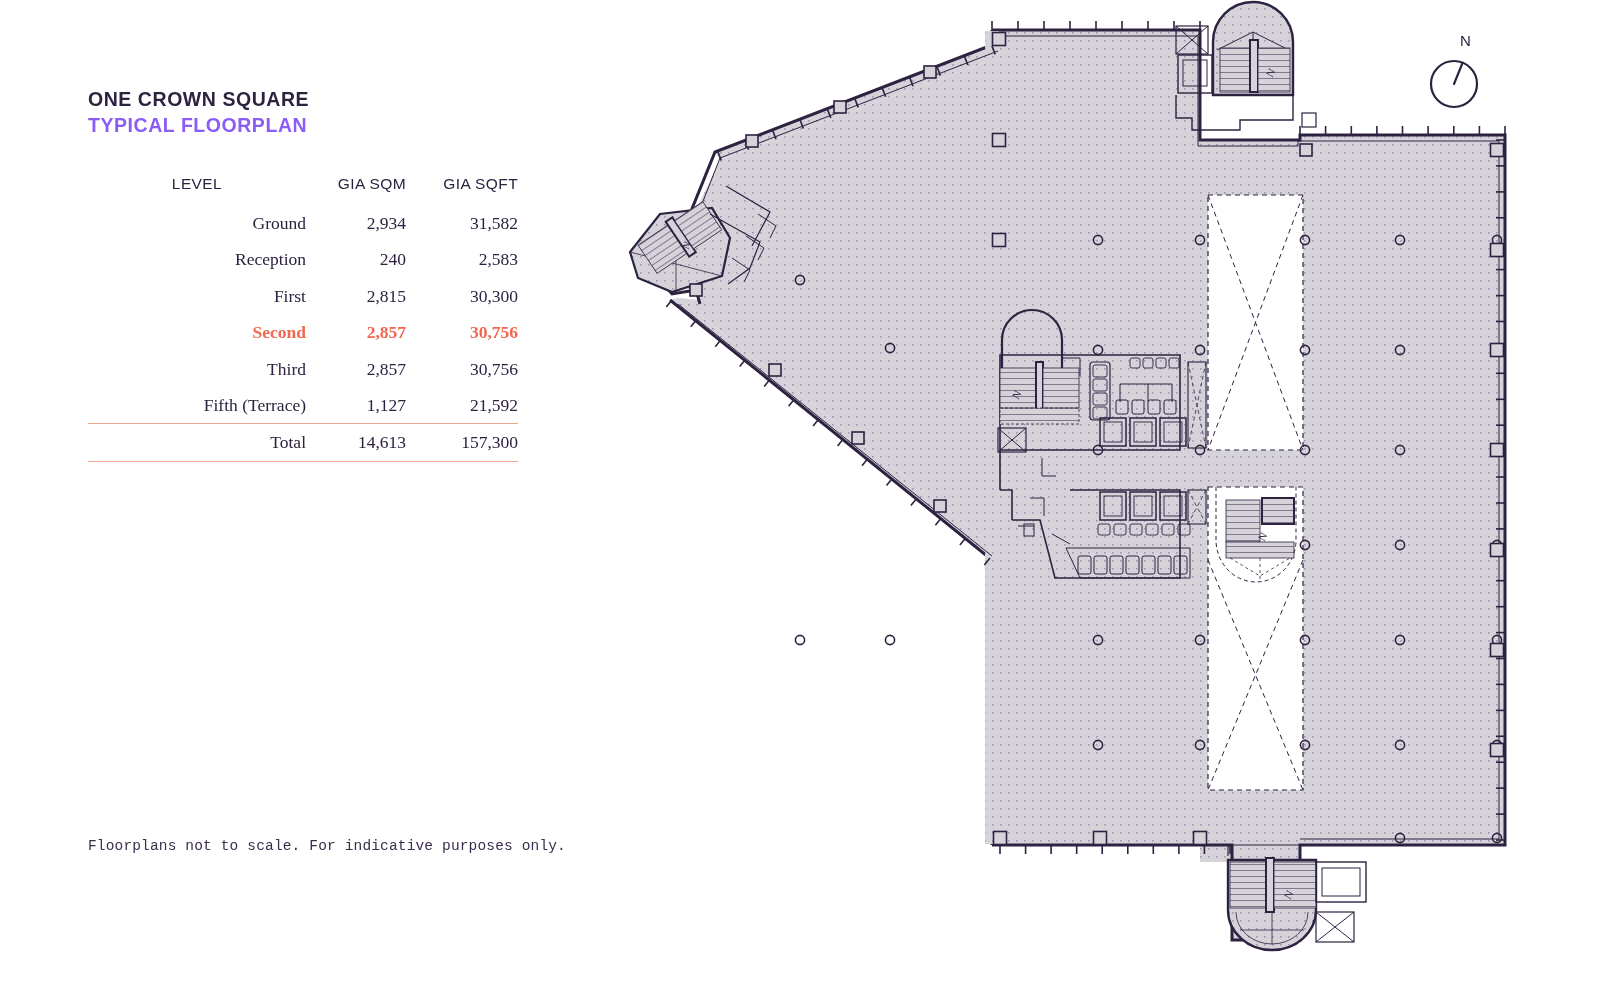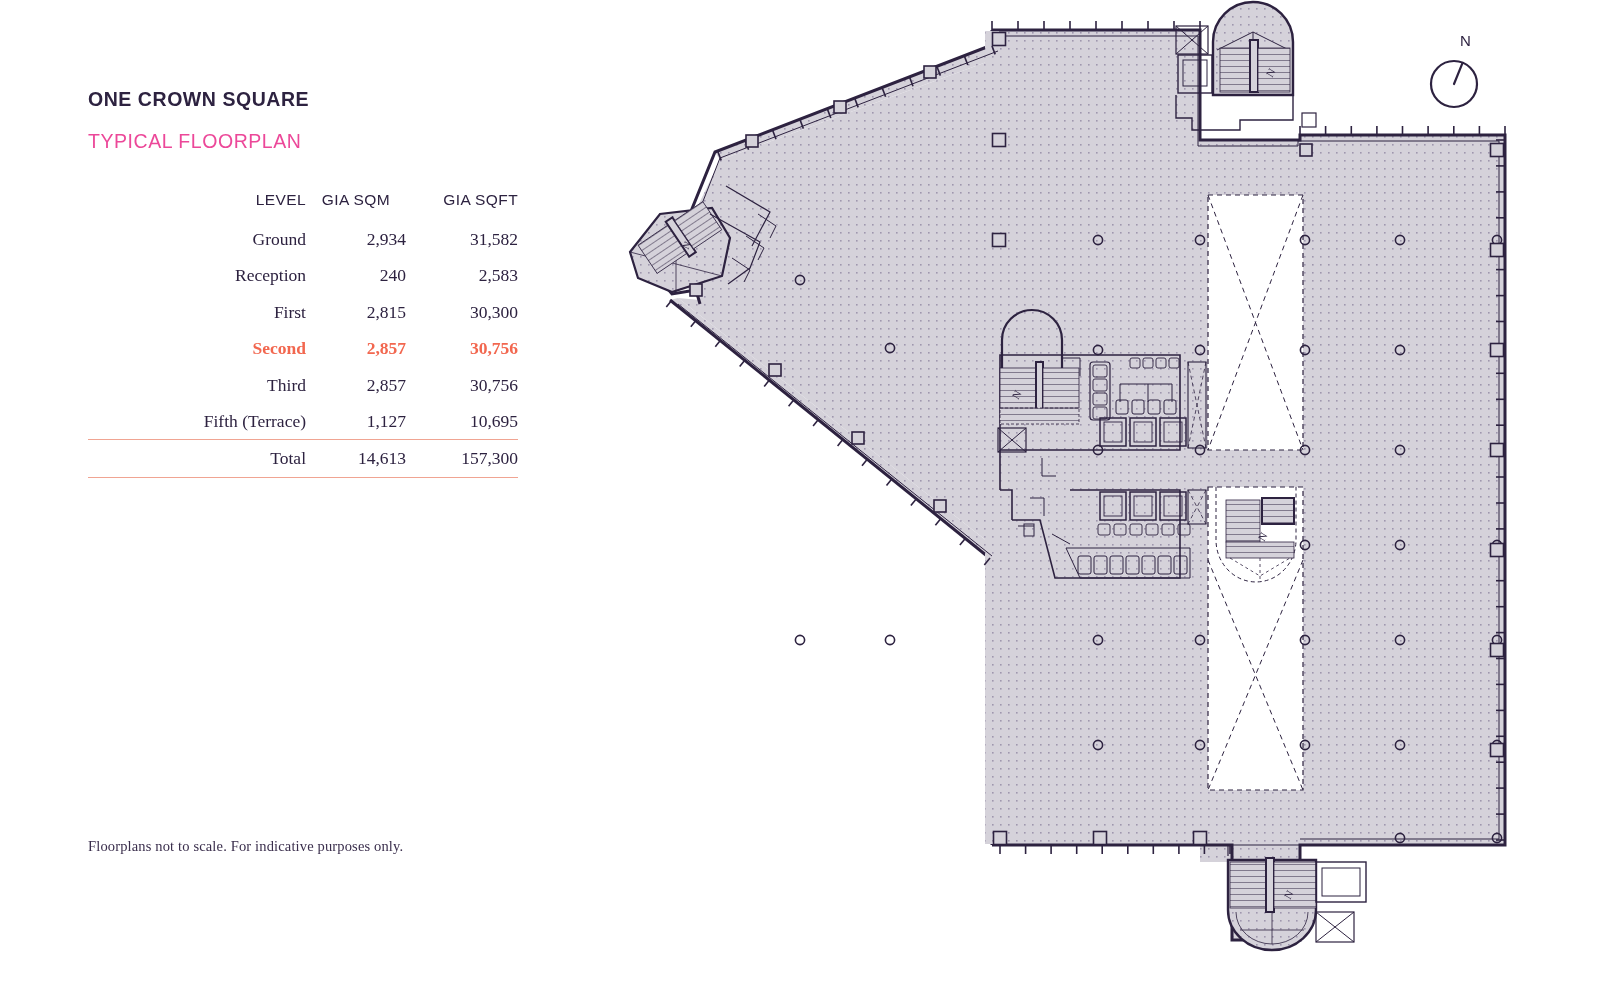--- a/index.html
+++ b/index.html
@@ -30,25 +30,25 @@
     font-family: "Liberation Sans", sans-serif;
     font-size: 19.5px;
     font-weight: bold;
     letter-spacing: 0.55px;
     color: #2d2240;
     display: block;
   }
   #title-sub {
     font-family: "Liberation Sans", sans-serif;
     font-size: 19.5px;
-    font-weight: normal;
+    font-weight: bold;
     letter-spacing: 0.55px;
-    color: #ec4899;
+    color: #8b5cf6;
     display: block;
-    margin-top: 19px;
+    margin-top: 3px;
   }
 
   
   #area-table {
     margin-top: 38px;
     width: 430px;
     border-collapse: collapse;
   }
   #area-table th,
   #area-table td {
@@ -56,22 +56,22 @@
     vertical-align: baseline;
   }
   #area-table thead th {
     font-family: "Liberation Sans", sans-serif;
     font-size: 15.5px;
     font-weight: normal;
     letter-spacing: 0.4px;
     color: #2d2240;
     height: 30px;
   }
-  #area-table thead th.col-level  { text-align: right;  width: 218px; }
-  #area-table thead th.col-sqm    { text-align: center; width: 100px; }
+  #area-table thead th.col-level  { text-align: center;  width: 218px; }
+  #area-table thead th.col-sqm    { text-align: right; width: 100px; }
   #area-table thead th.col-sqft   { text-align: right; width: 112px; }
 
   #area-table tbody td {
     font-family: "Liberation Serif", serif;
     font-size: 17.5px;
     color: #2d2240;
     height: 36.4px;
     line-height: 36.4px;
   }
   #area-table tbody td.c-level { text-align: right; }
@@ -83,21 +83,21 @@
   
   #area-table tbody tr.row-total td {
     border-top: 1.5px solid #f0a492;
     border-bottom: 1.5px solid #f0a492;
   }
 
   #footnote {
     position: absolute;
     left: 88px;
     top: 838px;
-    font-family: Liberation Serif, serif;
+    font-family: Liberation Mono, monospace;
     font-size: 14.5px;
     letter-spacing: 0.15px;
     color: #3a2e4c;
   }
 
   
   #plan-wrap {
     position: absolute;
     left: 600px;
     top: 0;
@@ -165,21 +165,21 @@
           <td class="c-num">30,756</td>
         </tr>
         <tr>
           <td class="c-level">Third</td>
           <td class="c-num">2,857</td>
           <td class="c-num">30,756</td>
         </tr>
         <tr>
           <td class="c-level">Fifth (Terrace)</td>
           <td class="c-num">1,127</td>
-          <td class="c-num">10,695</td>
+          <td class="c-num">21,592</td>
         </tr>
         <tr class="row-total">
           <td class="c-level">Total</td>
           <td class="c-num">14,613</td>
           <td class="c-num">157,300</td>
         </tr>
       </tbody>
   </table>
 </div>
 

